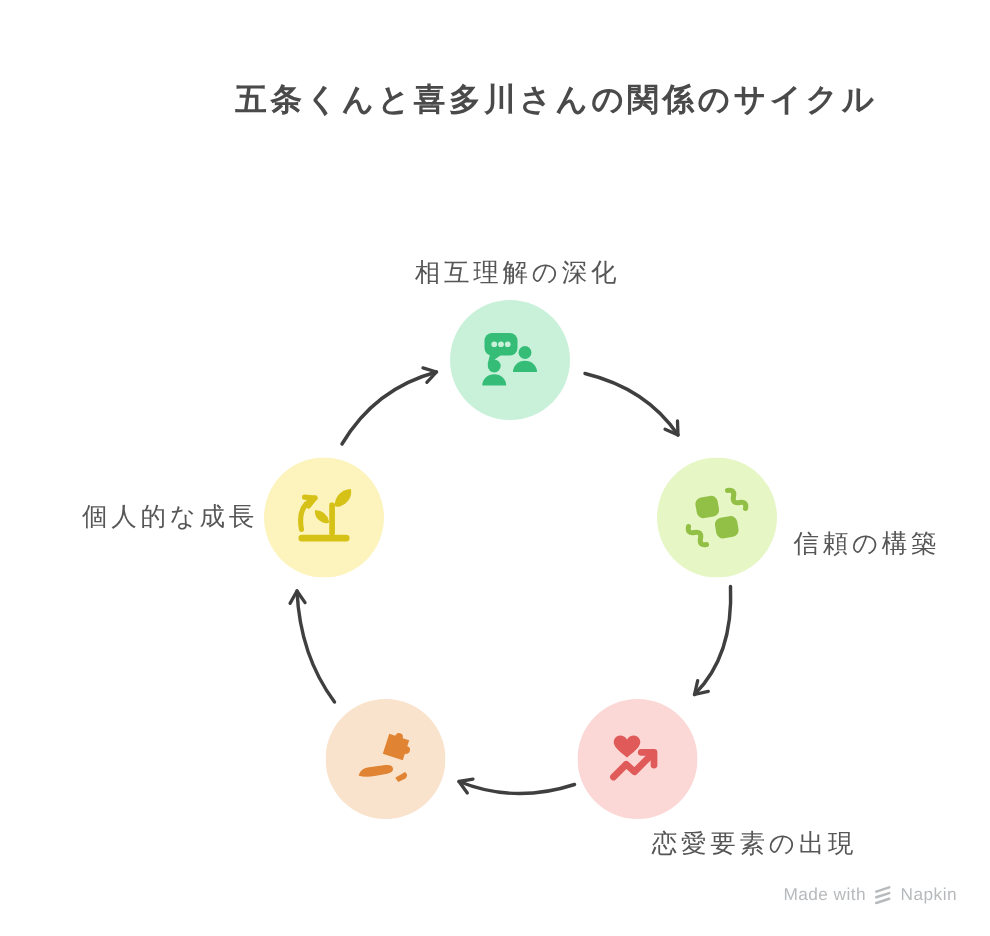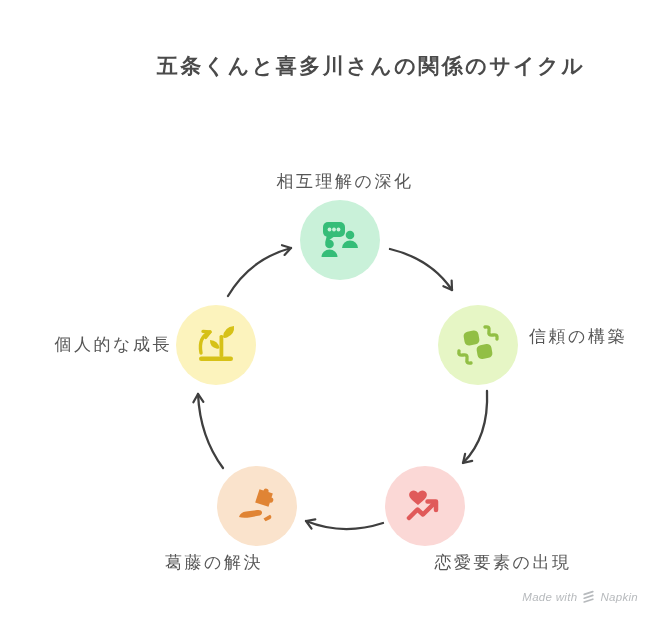--- a/index.html
+++ b/index.html
@@ -15,21 +15,21 @@
   .node svg{display:block;}
   .label{
     position:absolute;font-size:17px;color:#565656;letter-spacing:2.5px;white-space:nowrap;
     line-height:22px;
   }
   .label.center{transform:translateX(-50%);font-family:Liberation Serif, serif;}
   .label.rightend{transform:translateX(-100%);font-family:Liberation Serif, serif;}
   .arrows{position:absolute;left:0;top:0;pointer-events:none;}
   .watermark{
     position:absolute;right:22px;top:590px;display:flex;align-items:center;gap:5px;
-    font-size:11.5px;color:#b7babd;letter-spacing:0.3px;font-style:italic;
+    font-size:11.5px;color:#b7babd;letter-spacing:0.3px;
   }
   .watermark svg{display:block;}
 </style>
 </head>
 <body>
 
 <div class="canvas">
 
   <div class="title">五条くんと喜多川さんの関係のサイクル</div>
 
@@ -115,23 +115,22 @@
         <path d="M25.5,25 Q24,17.5 16,17 Q15.5,24 23,25.8 Q25,26 25.5,25 Z"></path>
         <g fill="none" stroke-width="3.4" stroke-linecap="round" stroke-linejoin="round" stroke="#d6c117">
           <path d="M7,30 Q4,14 16,9"></path>
           <path d="M9,8.4 L16,9 L11.6,14.4"></path>
         </g>
       </g>
     </svg>
   </div>
 
   <div class="label center" style="left:345px;top:171px;">相互理解の深化</div>
-  <div class="label" style="left:529px;top:326px;">信頼の構築</div>
+  <div class="label" style="left:529px;top:352px;">信頼の構築</div>
   <div class="label center" style="left:503px;top:552px;">恋愛要素の出現</div>
-  <div class="label center" style="left:214px;top:552px;">葛藤の解決</div>
   <div class="label rightend" style="left:172px;top:334px;">個人的な成長</div>
 
   <div class="watermark">
     <span>Made with</span>
     <svg width="13" height="13" viewBox="0 0 13 13">
       <g fill="none" stroke="#b7babd" stroke-width="1.7" stroke-linecap="round">
         <path d="M2.2,4.4 L10.8,1.6"></path>
         <path d="M2.2,8.2 L10.8,5.4"></path>
         <path d="M2.2,12 L10.8,9.2"></path>
       </g>

